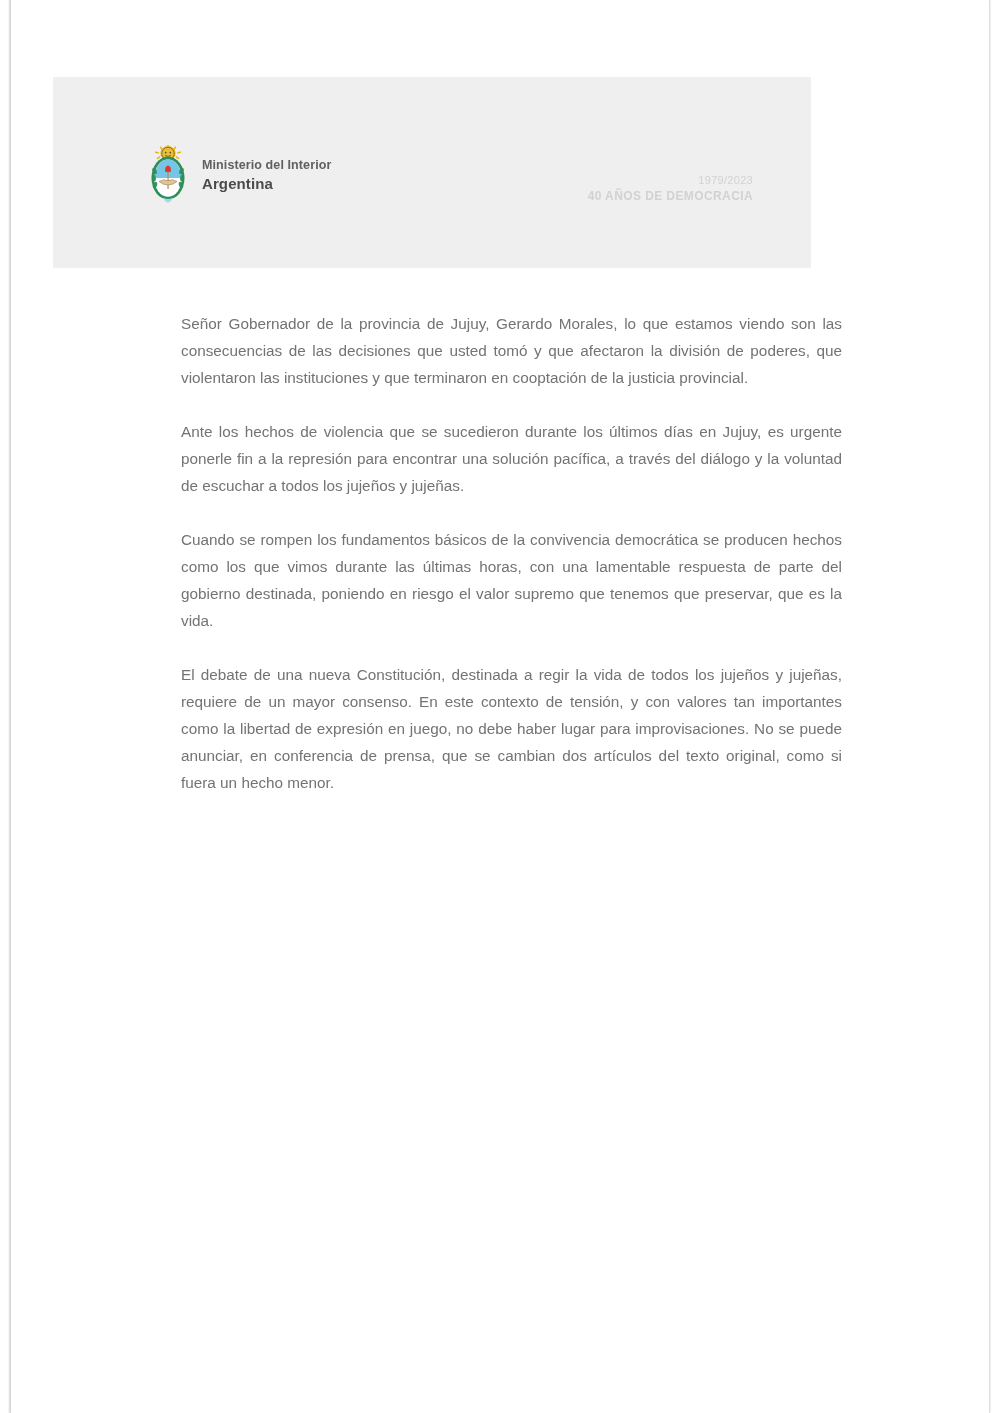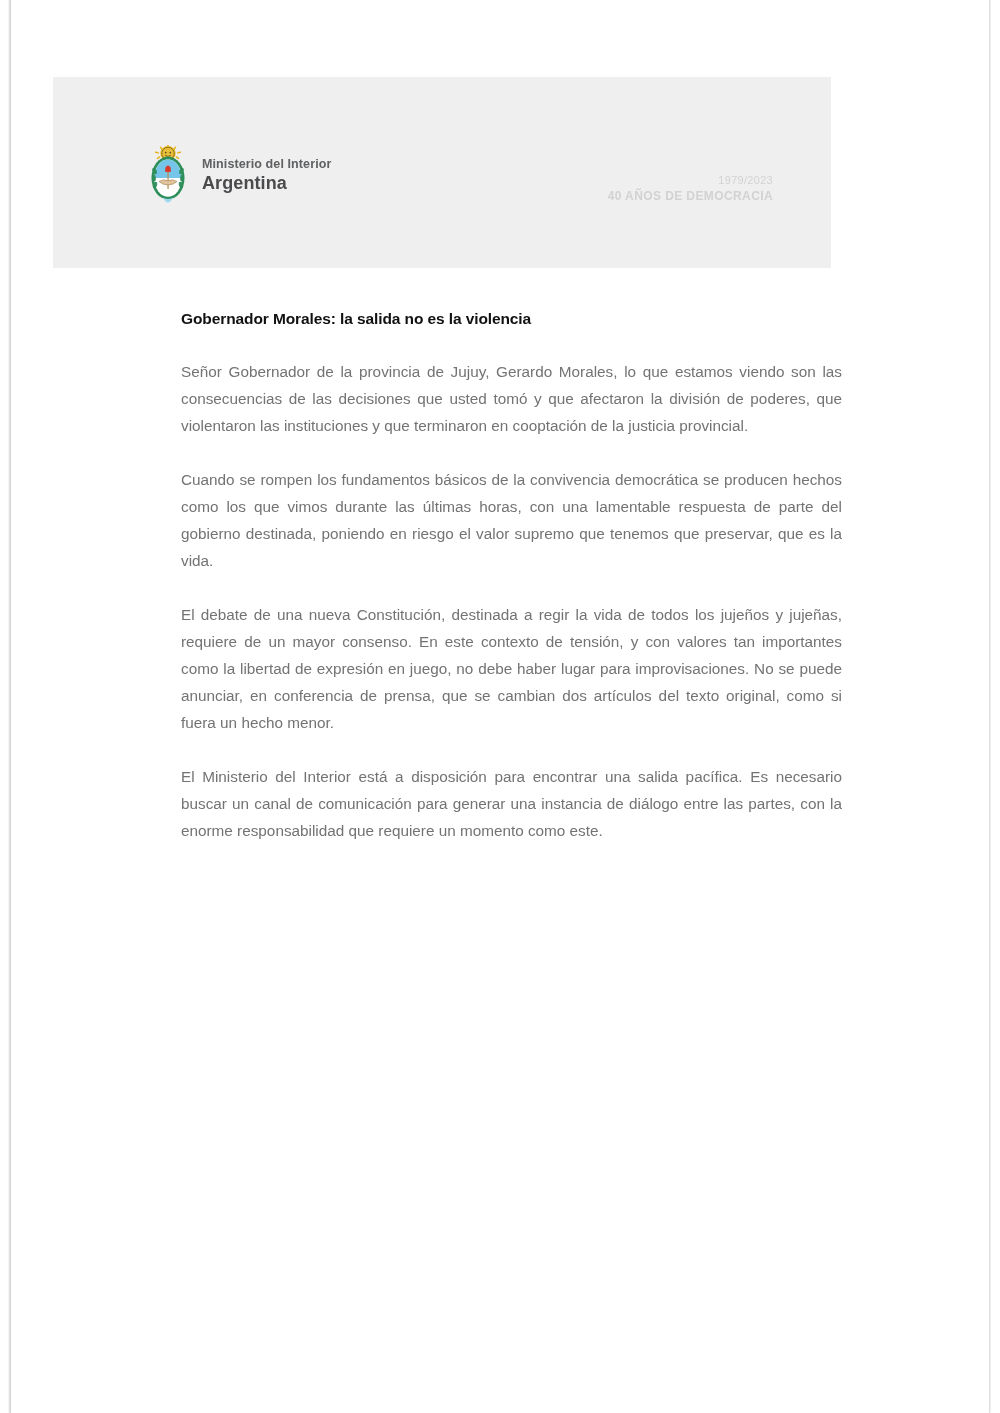--- a/index.html
+++ b/index.html
@@ -49,21 +49,20 @@
   }
 
   
   .header-band {
     position: absolute;
     left: 42px;
     top: 77px;
     width: 758px;
     height: 191px;
     background: #efefef;
-    padding-left: 20px;
   }
   .brand {
     position: absolute;
     left: 94px;
     top: 68px;
     display: flex;
     align-items: center;
   }
   .crest {
     width: 42px;
@@ -75,21 +74,21 @@
     line-height: 1;
   }
   .brand-line1 {
     font-size: 12.5px;
     font-weight: bold;
     color: #5f6062;
     letter-spacing: 0.1px;
     margin-bottom: 4px;
   }
   .brand-line2 {
-    font-size: 18px;
+    font-size: 15px;
     font-weight: bold;
     color: #4a4b4d;
     letter-spacing: 0.1px;
   }
   .anniversary {
     position: absolute;
     right: 58px;
     top: 96px;
     text-align: right;
     color: #d2d2d2;
@@ -228,23 +227,22 @@
         </div>
       </div>
 
       <div class="anniversary">
         <div class="anniv-years">1979/2023</div>
         <div class="anniv-label">40 AÑOS DE DEMOCRACIA</div>
       </div>
     </div>
 
     <div class="letter">
-      <h1 class="letter-title">Gobernador Morales: la salida no es la violencia</h1>
       <p class="para">Señor Gobernador de la provincia de Jujuy, Gerardo Morales, lo que estamos viendo son las consecuencias de las decisiones que usted tomó y que afectaron la división de poderes, que violentaron las instituciones y que terminaron en cooptación de la justicia provincial.</p>
+      <p class="para">Ante los hechos de violencia que se sucedieron durante los últimos días en Jujuy, es urgente ponerle fin a la represión para encontrar una solución pacífica, a través del diálogo y la voluntad de escuchar a todos los jujeños y jujeñas.</p>
       <p class="para">Cuando se rompen los fundamentos básicos de la convivencia democrática se producen hechos como los que vimos durante las últimas horas, con una lamentable respuesta de parte del gobierno destinada, poniendo en riesgo el valor supremo que tenemos que preservar, que es la vida.</p>
       <p class="para">El debate de una nueva Constitución, destinada a regir la vida de todos los jujeños y jujeñas, requiere de un mayor consenso. En este contexto de tensión, y con valores tan importantes como la libertad de expresión en juego, no debe haber lugar para improvisaciones. No se puede anunciar, en conferencia de prensa, que se cambian dos artículos del texto original, como si fuera un hecho menor.</p>
-      <p class="para">El Ministerio del Interior está a disposición para encontrar una salida pacífica. Es necesario buscar un canal de comunicación para generar una instancia de diálogo entre las partes, con la enorme responsabilidad que requiere un momento como este.</p>
     </div>
 
 
 
   </div>
 </div>
 
 </body></html>

